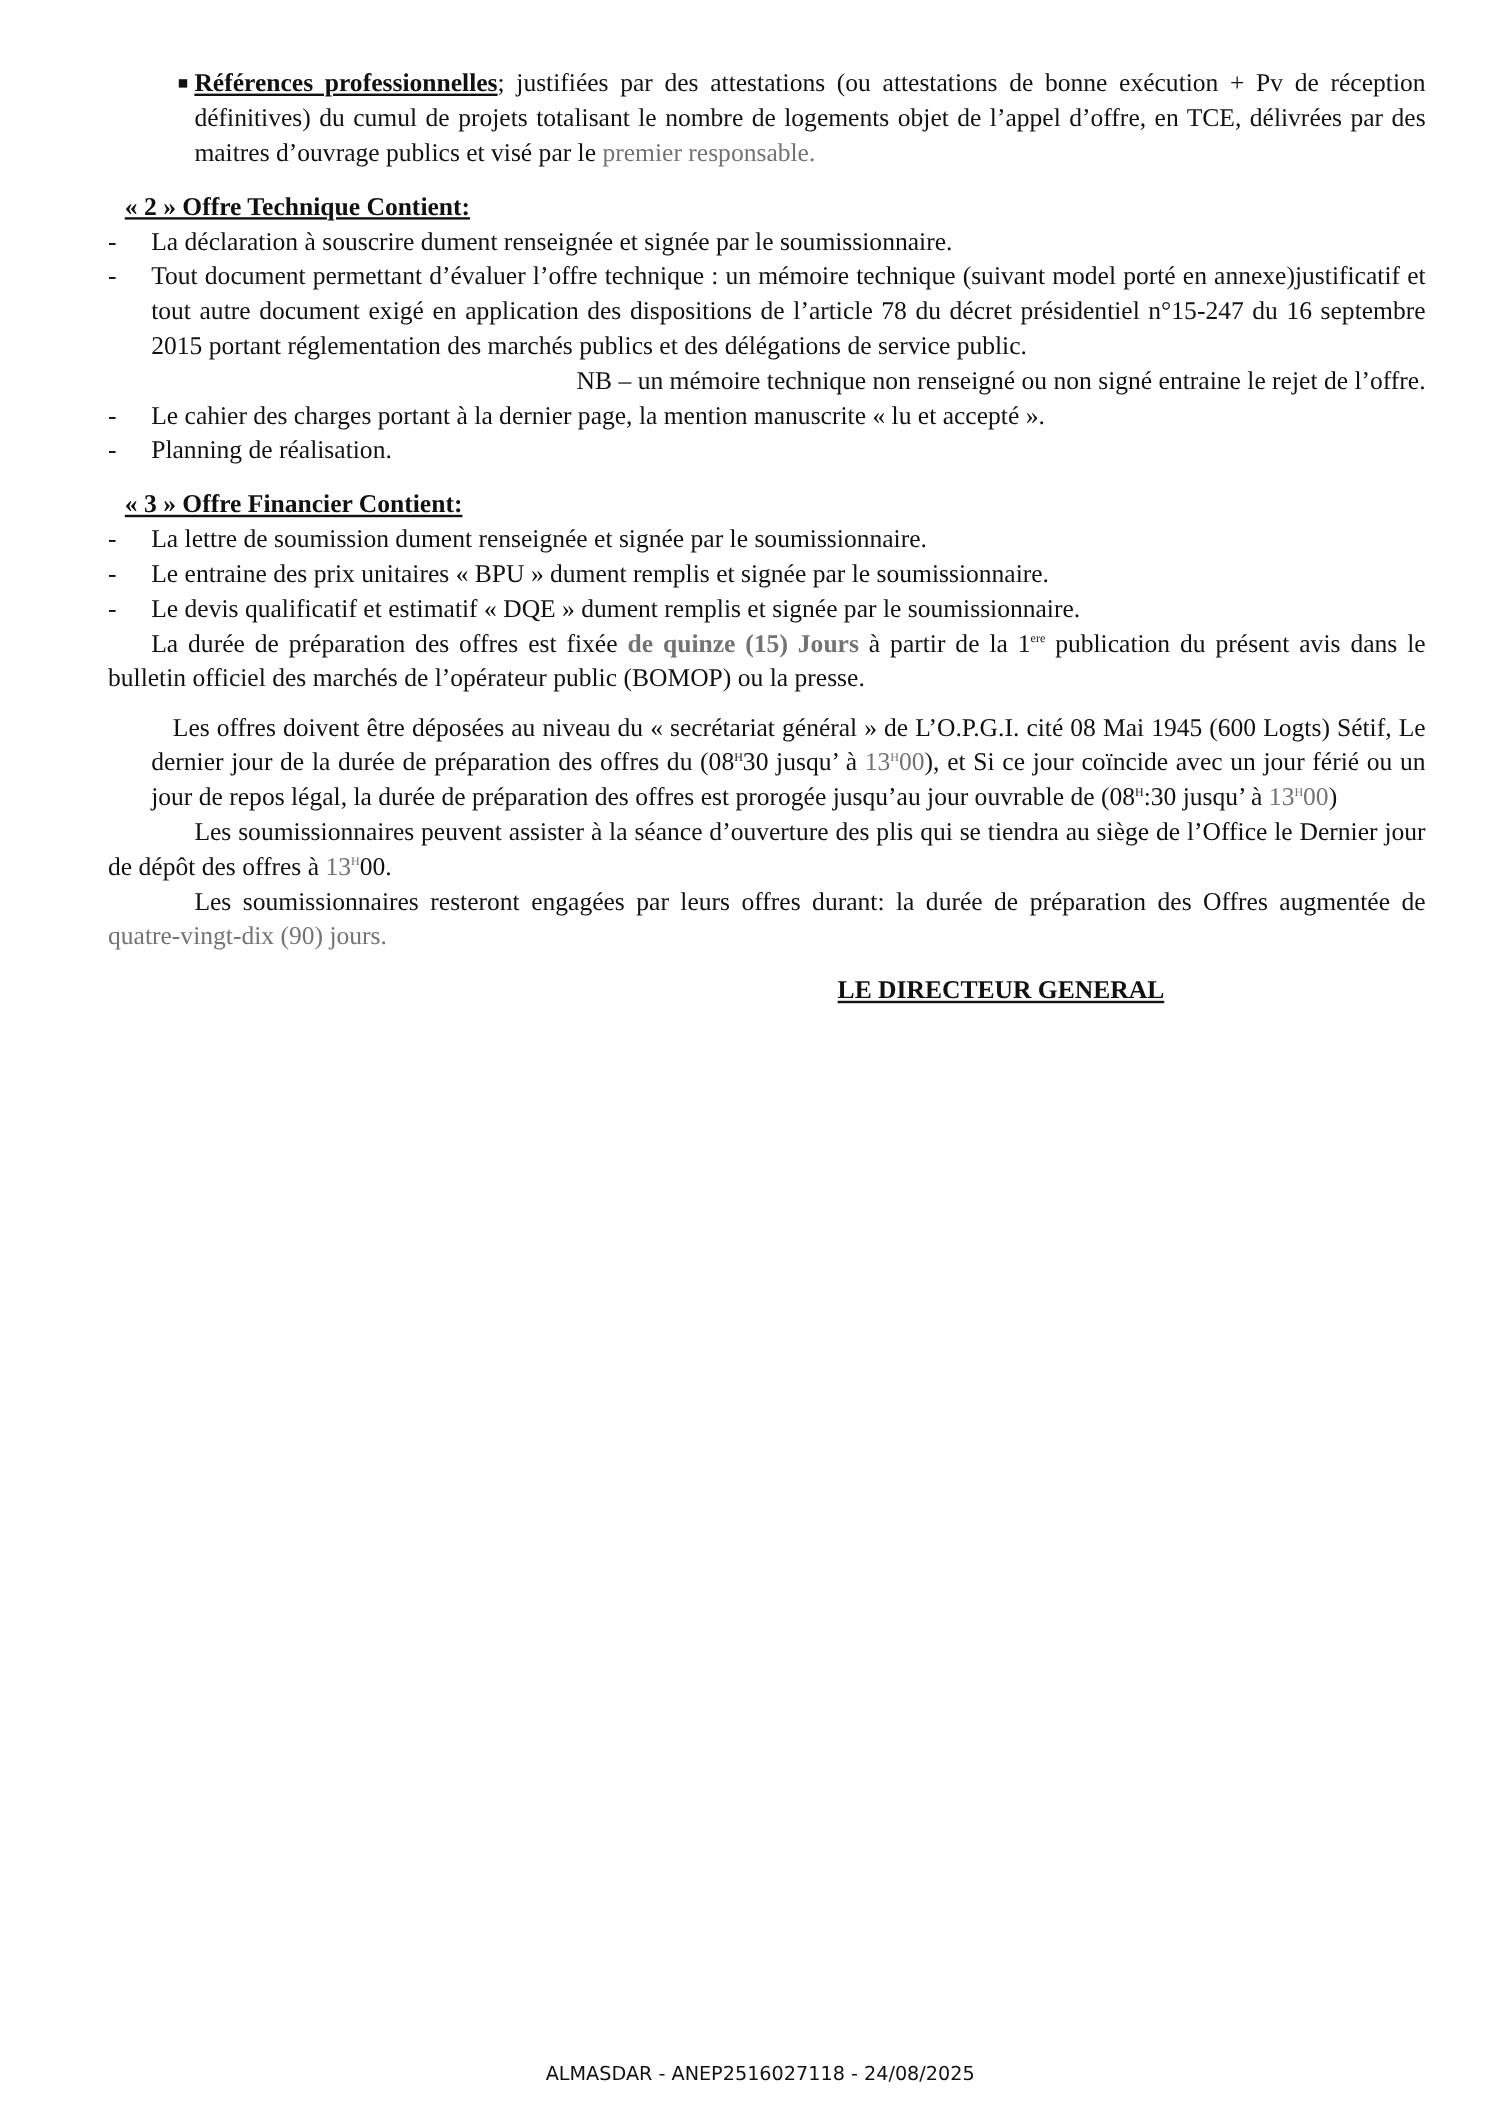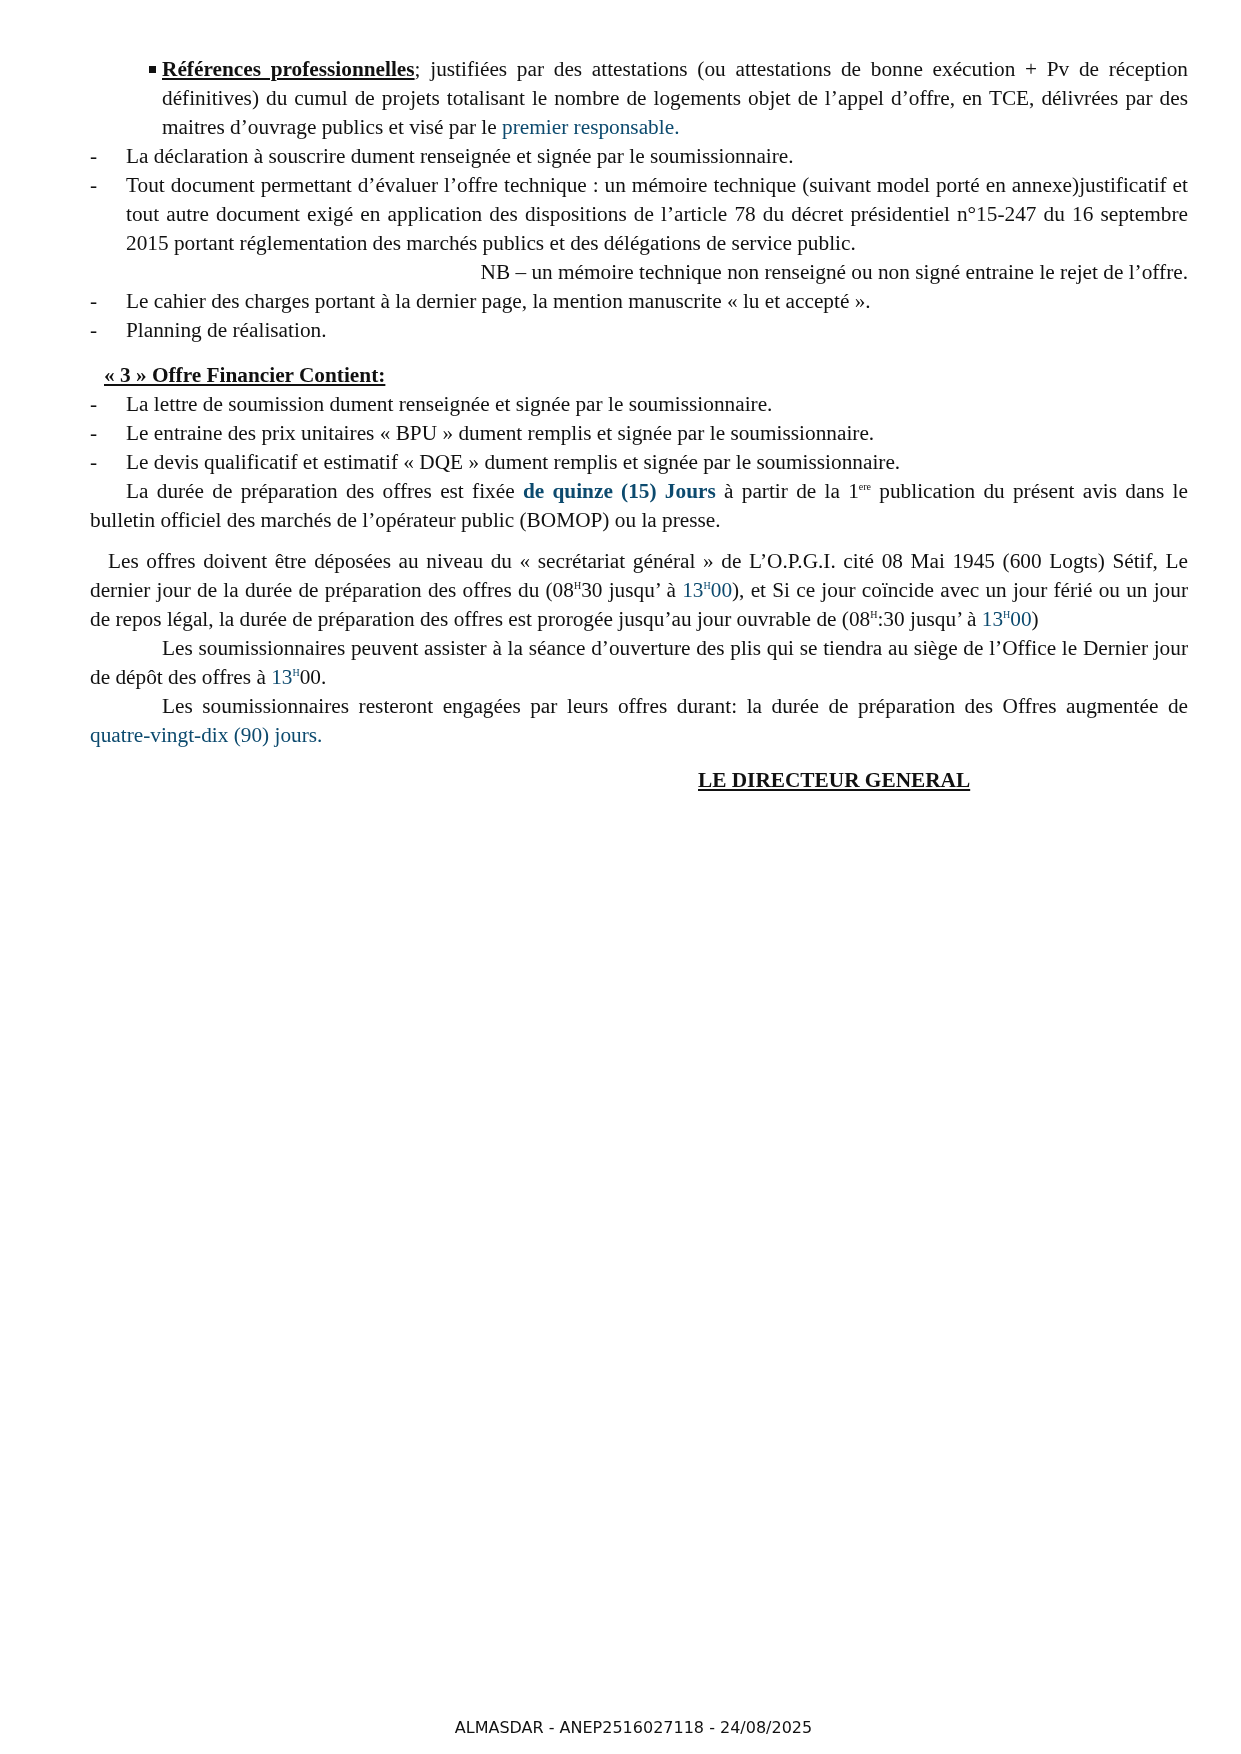--- a/index.html
+++ b/index.html
@@ -2,52 +2,53 @@
 <html><head>
 <meta charset="utf-8">
 <style>
   html, body { margin: 0; padding: 0; background: #ffffff; }
   body {
     width: 1241px; height: 1754px; position: relative; overflow: hidden;
     font-family: "Liberation Serif", "DejaVu Serif", serif;
     color: #111111; font-size: 21.3px;
   }
   .page { position: absolute; left: 90px; top: 55px; width: 1098px; line-height: 29px; }
-  .red { color: #0c4a6e; }
+  .red { color: #737373; }
   .bold { font-weight: bold; }
   .ul { text-decoration: underline; }
   .just { text-align: justify; }
   .bullet-sq { position: relative; padding-left: 72px; }
   .bullet-sq .sq { position: absolute; left: 59px; top: 11px; width: 7px; height: 7px; background: #111; }
   .heading { margin-left: 14px; margin-top: 16px; font-weight: bold; text-decoration: underline; }
   .dash-item { position: relative; padding-left: 36px; text-align: justify; }
   .dash-item .dash { position: absolute; left: 0; top: 0; }
   .indent36 { padding-left: 36px; text-align: right; }
   .para { text-align: justify; }
   .ind1 { text-indent: 36px; }
   .ind2 { text-indent: 72px; }
-  .ind0 { text-indent: 18px; }
+  .ind0 { text-indent: 18px; margin-left: 36px; }
   sup { font-size: 10px; line-height: 0; vertical-align: 8px; }
   .gap { height: 12px; }
   .signature { margin-top: 16px; padding-left: 608px; font-weight: bold; text-decoration: underline; }
   .footer {
     position: absolute; left: 0; width: 1241px; top: 1718px; text-align: center;
     font-family: "DejaVu Sans", "Liberation Sans", sans-serif; font-size: 16px; color: #111; margin-left: 13px;
   }
 </style>
 </head>
 <body>
 
 <div class="page">
 
   <div class="bullet-sq just">
     <span class="sq"></span>
     <span class="bold ul">Références professionnelles</span><span>; justifiées par des attestations (ou attestations de bonne exécution + Pv de réception définitives) du cumul de projets totalisant le nombre de logements objet de l’appel d’offre, en TCE, délivrées par des maitres d’ouvrage publics et visé par le </span><span class="red">premier responsable.</span>
   </div>
 
+  <div class="heading">« 2 »  Offre Technique Contient:</div>
   <div class="dash-item"><span class="dash">-</span><span>La déclaration à souscrire dument renseignée et signée  par le soumissionnaire.</span></div>
   <div class="dash-item"><span class="dash">-</span><span>Tout document permettant d’évaluer l’offre technique : un mémoire technique (suivant model porté en annexe)justificatif et tout autre document exigé en application des dispositions de l’article 78 du décret présidentiel n°15-247 du 16 septembre 2015 portant réglementation des marchés publics et des délégations de service public.</span></div>
   <div class="indent36">NB – un mémoire technique non renseigné ou non signé entraine le rejet de l’offre.</div>
   <div class="dash-item"><span class="dash">-</span><span>Le cahier des charges portant à la dernier page, la mention manuscrite « lu et accepté ».</span></div>
   <div class="dash-item"><span class="dash">-</span><span>Planning de réalisation.</span></div>
 
   <div class="heading">« 3 » Offre Financier Contient:</div>
   <div class="dash-item"><span class="dash">-</span><span>La lettre de soumission dument renseignée et signée  par le soumissionnaire.</span></div>
   <div class="dash-item"><span class="dash">-</span><span>Le entraine des prix unitaires « BPU » dument remplis et signée par le soumissionnaire.</span></div>
   <div class="dash-item"><span class="dash">-</span><span>Le devis qualificatif et estimatif « DQE » dument remplis et signée par le soumissionnaire.</span></div>

